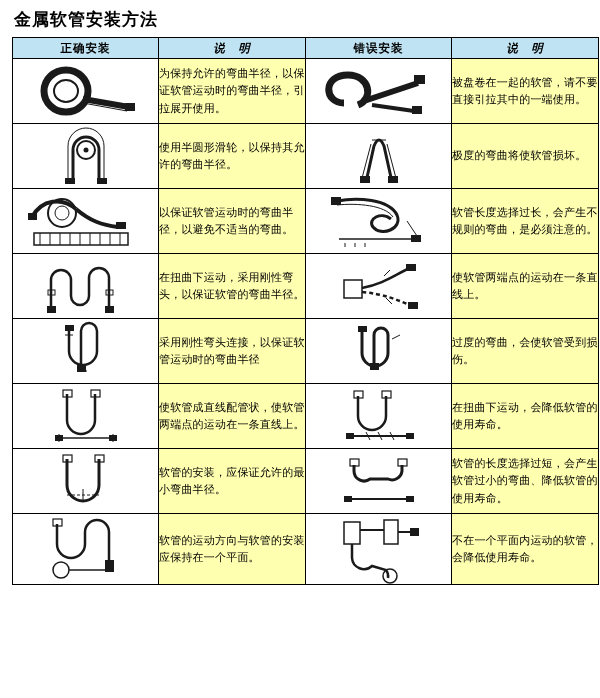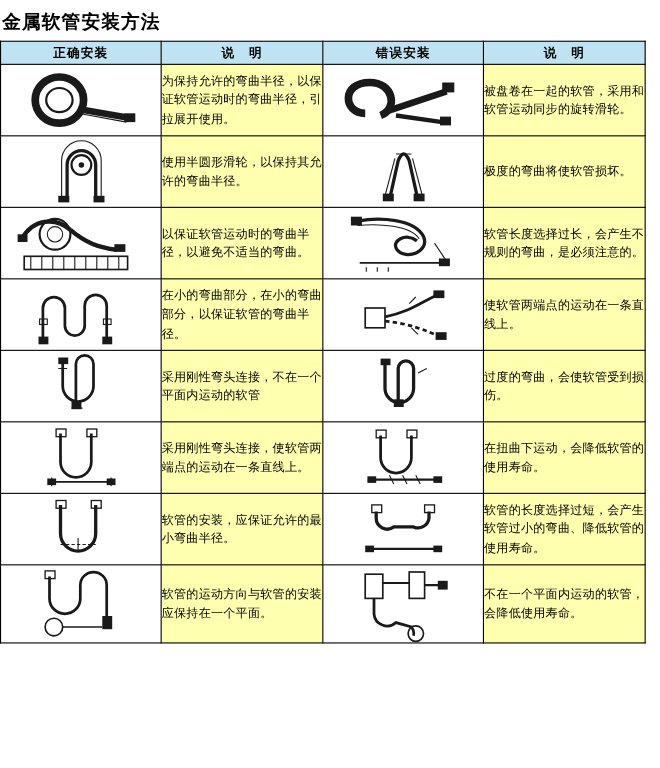--- a/index.html
+++ b/index.html
@@ -6,21 +6,21 @@
   body{
     width:600px;height:698px;
     background:#ffffff;
     font-family:"DejaVu Sans","Liberation Sans",sans-serif;
     color:#000;
     overflow:hidden;
   }
   .page{
     width:600px;height:542px;
     box-sizing:border-box;
-    padding:6px 8px 0 0;
+    padding:6px 8px 0 12px;
   }
   .title{
     font-size:17px;
     font-weight:bold;
     letter-spacing:1px;
     margin:2px 0 6px 2px;
     color:#000;
   }
   table.main{
     border-collapse:collapse;
@@ -35,21 +35,21 @@
   }
   thead th{
     background:#bfe3f2;
     font-size:11.5px;
     font-weight:bold;
     height:20px;
     text-align:center;
     letter-spacing:1px;
   }
   .col-img{width:145px;}
-  .col-txt{width:146px;}
+  .col-txt{width:146px;font-style:italic;}
   td.img-cell{
     background:#ffffff;
     text-align:center;
     vertical-align:middle;
     height:64px;
   }
   td.txt-cell{
     background:#ffffb0;
     font-size:11px;
     line-height:1.55;
@@ -92,21 +92,21 @@
         <td class="txt-cell">为保持允许的弯曲半径，以保证软管运动时的弯曲半径，引拉展开使用。</td>
         <td class="img-cell">
           <svg width="130" height="60" viewBox="0 0 130 60">
             <path class="sk" d="M30 42 C10 42 8 14 34 14 C56 14 60 38 44 44" stroke-width="7"></path>
             <path class="sk" d="M50 40 L104 22" stroke-width="6"></path>
             <rect x="100" y="14" width="11" height="9" fill="#1a1a1a"></rect>
             <path class="sk" d="M58 44 L100 50" stroke-width="4"></path>
             <rect x="98" y="45" width="10" height="8" fill="#1a1a1a"></rect>
           </svg>
         </td>
-        <td class="txt-cell">被盘卷在一起的软管，采用和软管运动同步的旋转滑轮。</td>
+        <td class="txt-cell">被盘卷在一起的软管，请不要直接引拉其中的一端使用。</td>
       </tr>
 
       <tr>
         <td class="img-cell">
           <svg width="130" height="60" viewBox="0 0 130 60">
             <path class="sk" d="M52 54 L52 24 A13 13 0 0 1 78 24 L78 54" stroke-width="3"></path>
             <circle class="sk" cx="65" cy="24" r="9" stroke-width="2"></circle>
             <circle cx="65" cy="24" r="2.5" fill="#1a1a1a"></circle>
             <path class="sk" d="M47 54 L47 20 A18 18 0 0 1 83 20 L83 54" stroke-width="1"></path>
             <rect x="44" y="52" width="10" height="6" fill="#1a1a1a"></rect>
@@ -158,21 +158,21 @@
       <tr>
         <td class="img-cell">
           <svg width="130" height="60" viewBox="0 0 130 60">
             <path class="sk" d="M30 54 L30 24 A10 10 0 0 1 50 24 L50 40 A9 9 0 0 0 68 40 L68 22 A10 10 0 0 1 88 22 L88 54" stroke-width="2.5"></path>
             <rect x="26" y="50" width="9" height="7" fill="#1a1a1a"></rect>
             <rect x="84" y="50" width="9" height="7" fill="#1a1a1a"></rect>
             <rect class="sk" x="27" y="34" width="7" height="5" stroke-width="1"></rect>
             <rect class="sk" x="85" y="34" width="7" height="5" stroke-width="1"></rect>
           </svg>
         </td>
-        <td class="txt-cell">在小的弯曲部分，在小的弯曲部分，以保证软管的弯曲半径。</td>
+        <td class="txt-cell">在扭曲下运动，采用刚性弯头，以保证软管的弯曲半径。</td>
         <td class="img-cell">
           <svg width="130" height="60" viewBox="0 0 130 60">
             <rect class="sk" x="30" y="24" width="18" height="18" stroke-width="1.5"></rect>
             <path class="sk" d="M48 32 C70 28 82 18 96 12" stroke-width="2.5"></path>
             <path class="sk" d="M48 36 C70 38 84 44 98 50" stroke-width="2.5" stroke-dasharray="4 3"></path>
             <rect x="92" y="8" width="10" height="7" fill="#1a1a1a"></rect>
             <rect x="94" y="46" width="10" height="7" fill="#1a1a1a"></rect>
             <path class="sk" d="M70 20 L76 14 M72 42 L78 48" stroke-width="1"></path>
           </svg>
         </td>
@@ -182,21 +182,21 @@
       <tr>
         <td class="img-cell">
           <svg width="130" height="60" viewBox="0 0 130 60">
             <path class="sk" d="M48 6 L48 30 A14 14 0 0 0 76 30 L76 10" stroke-width="2.5"></path>
             <path class="sk" d="M76 10 A8 8 0 0 0 60 10 L60 46" stroke-width="2.5"></path>
             <rect x="44" y="4" width="9" height="6" fill="#1a1a1a"></rect>
             <rect x="56" y="44" width="9" height="7" fill="#1a1a1a"></rect>
             <path class="sk" d="M44 14 L52 14 M56 50 L66 50" stroke-width="1"></path>
           </svg>
         </td>
-        <td class="txt-cell">采用刚性弯头连接，不在一个平面内运动的软管</td>
+        <td class="txt-cell">采用刚性弯头连接，以保证软管运动时的弯曲半径</td>
         <td class="img-cell">
           <svg width="130" height="60" viewBox="0 0 130 60">
             <path class="sk" d="M48 8 L48 32 A13 13 0 0 0 74 32 L74 14 A7 7 0 0 0 60 14 L60 44" stroke-width="3"></path>
             <rect x="44" y="5" width="9" height="6" fill="#1a1a1a"></rect>
             <rect x="56" y="42" width="9" height="7" fill="#1a1a1a"></rect>
             <path class="sk" d="M78 18 L86 14" stroke-width="1"></path>
           </svg>
         </td>
         <td class="txt-cell">过度的弯曲，会使软管受到损伤。</td>
       </tr>
@@ -206,21 +206,21 @@
           <svg width="130" height="60" viewBox="0 0 130 60">
             <path class="sk" d="M46 8 L46 34 A14 14 0 0 0 74 34 L74 8" stroke-width="2.5"></path>
             <rect class="sk" x="42" y="4" width="9" height="7" stroke-width="1.2"></rect>
             <rect class="sk" x="70" y="4" width="9" height="7" stroke-width="1.2"></rect>
             <path class="sk" d="M38 52 L92 52" stroke-width="1.5"></path>
             <path class="sk" d="M38 48 L38 56 M92 48 L92 56" stroke-width="1"></path>
             <rect x="34" y="49" width="8" height="6" fill="#1a1a1a"></rect>
             <rect x="88" y="49" width="8" height="6" fill="#1a1a1a"></rect>
           </svg>
         </td>
-        <td class="txt-cell">采用刚性弯头连接，使软管两端点的运动在一条直线上。</td>
+        <td class="txt-cell">使软管成直线配管状，使软管两端点的运动在一条直线上。</td>
         <td class="img-cell">
           <svg width="130" height="60" viewBox="0 0 130 60">
             <path class="sk" d="M44 10 L44 30 A14 14 0 0 0 72 30 L72 10" stroke-width="2.5"></path>
             <rect class="sk" x="40" y="5" width="9" height="7" stroke-width="1.2"></rect>
             <rect class="sk" x="68" y="5" width="9" height="7" stroke-width="1.2"></rect>
             <path class="sk" d="M36 50 L96 50" stroke-width="2"></path>
             <path class="sk" d="M52 46 L56 54 M64 46 L68 54 M76 46 L80 54" stroke-width="1"></path>
             <rect x="32" y="47" width="8" height="6" fill="#1a1a1a"></rect>
             <rect x="92" y="47" width="8" height="6" fill="#1a1a1a"></rect>
           </svg>

